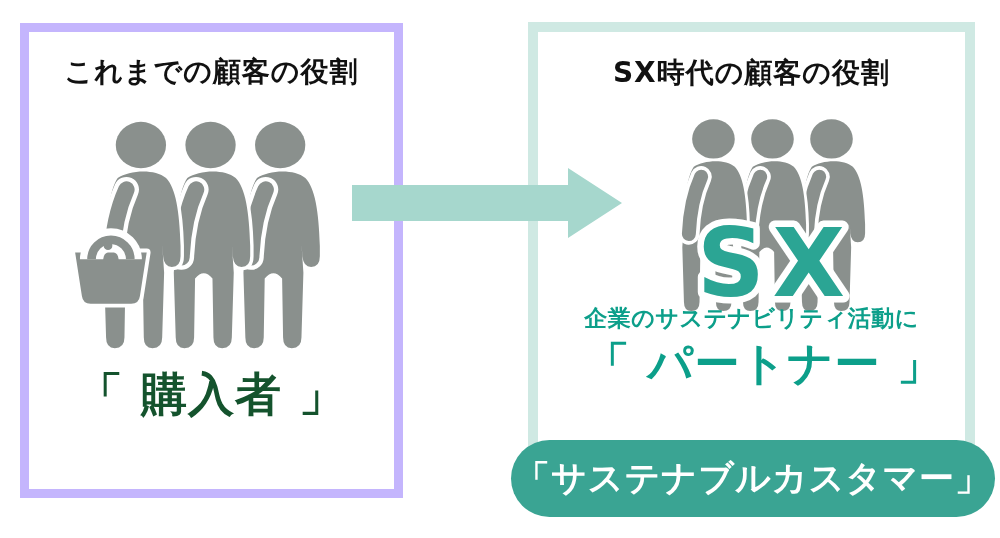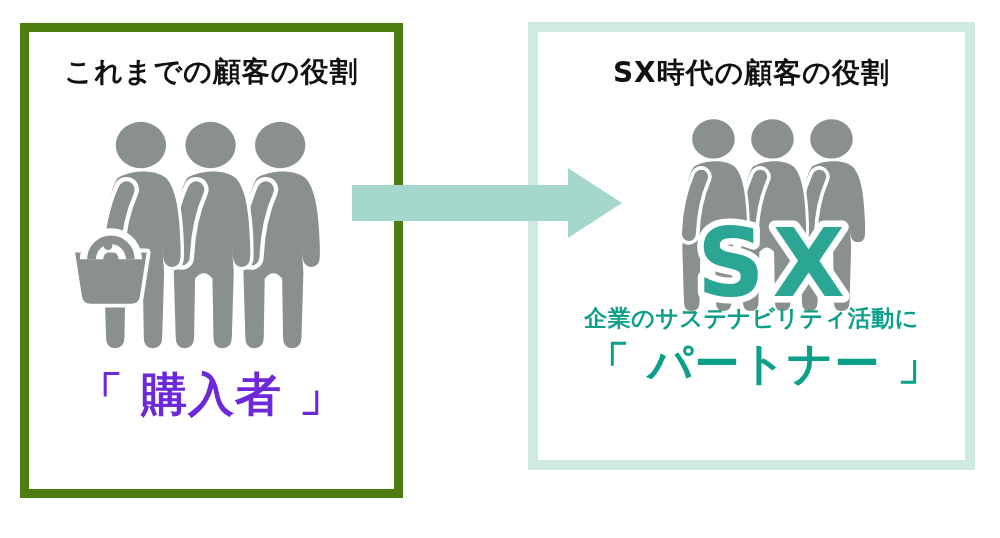--- a/index.html
+++ b/index.html
@@ -1,20 +1,20 @@
 <!DOCTYPE html>
 <html><head>
 <meta charset="utf-8">
 <style>
   html,body{margin:0;padding:0;background:#ffffff;}
   body{font-family:"DejaVu Sans","Liberation Sans",sans-serif;}
   .canvas{position:relative;width:1000px;height:538px;background:#ffffff;overflow:hidden;}
 
   .panel{position:absolute;background:#ffffff;box-sizing:border-box;}
-  .panel.left{left:20px;top:23px;width:383px;height:475px;border:9px solid #4d7c0f;}
+  .panel.left{left:20px;top:23px;width:383px;height:475px;border:9px solid #c4b5fd;}
   .panel.right{left:528px;top:22px;width:447px;height:448px;border:10px solid #cfe9e3;}
 
   .panel h2{margin:0;position:absolute;left:0;right:0;text-align:center;
     font-size:28px;font-weight:700;color:#111111;letter-spacing:1px;}
   .panel.left h2{top:21px;}
   .panel.right h2{top:22px;}
 
   .icon-svg{position:absolute;}
   .left-icon{left:40px;top:86px;width:256px;height:236px;}
   .right-icon{left:114px;top:84px;width:218px;height:200px;}
@@ -22,21 +22,21 @@
   .sx-svg{position:absolute;left:122px;top:168px;width:230px;height:112px;overflow:visible;}
   .sx-svg text{font-family:"DejaVu Sans","Liberation Sans",sans-serif;font-weight:700;
     font-size:94px;letter-spacing:8px;fill:#2ba594;stroke:#ffffff;stroke-width:13px;
     stroke-linejoin:round;paint-order:stroke;}
 
   .desc-block{position:absolute;left:0;right:0;top:272px;text-align:center;color:#0c9f8a;}
   .desc-line{font-size:23px;font-weight:700;line-height:29px;letter-spacing:0.5px;}
   .role-label{font-weight:700;letter-spacing:1px;}
   .role-teal{margin-top:5px;font-size:45px;color:#0c9f8a;line-height:52px;padding-left:25px;}
   .role-gray{position:absolute;left:0;right:0;top:332px;text-align:center;
-    font-size:46px;color:#6d28d9;}
+    font-size:46px;color:#14532d;}
 
   .arrow-svg{position:absolute;left:352px;top:168px;width:270px;height:70px;z-index:5;}
 
   .banner{position:absolute;left:511px;top:440px;width:484px;height:77px;
     background:#3aa493;border-radius:39px;z-index:6;
     display:flex;align-items:center;justify-content:center;}
   .banner span{color:#ffffff;font-size:35px;font-weight:700;letter-spacing:1px;}
 
   
   .pw{fill:#ffffff;stroke:#ffffff;stroke-width:7;stroke-linejoin:round;}
@@ -121,14 +121,17 @@
     <svg class="sx-svg" viewBox="0 0 230 112" xmlns="http://www.w3.org/2000/svg">
       <text x="115" y="96" text-anchor="middle">SX</text>
     </svg>
 
     <div class="desc-block">
       <div class="desc-line">企業のサステナビリティ活動に</div>
       <div class="role-label role-teal">「 パートナー 」</div>
     </div>
   </section>
 
+  <div class="banner">
+    <span>「サステナブルカスタマー」</span>
+  </div>
 
 </div>
 
 </body></html>

